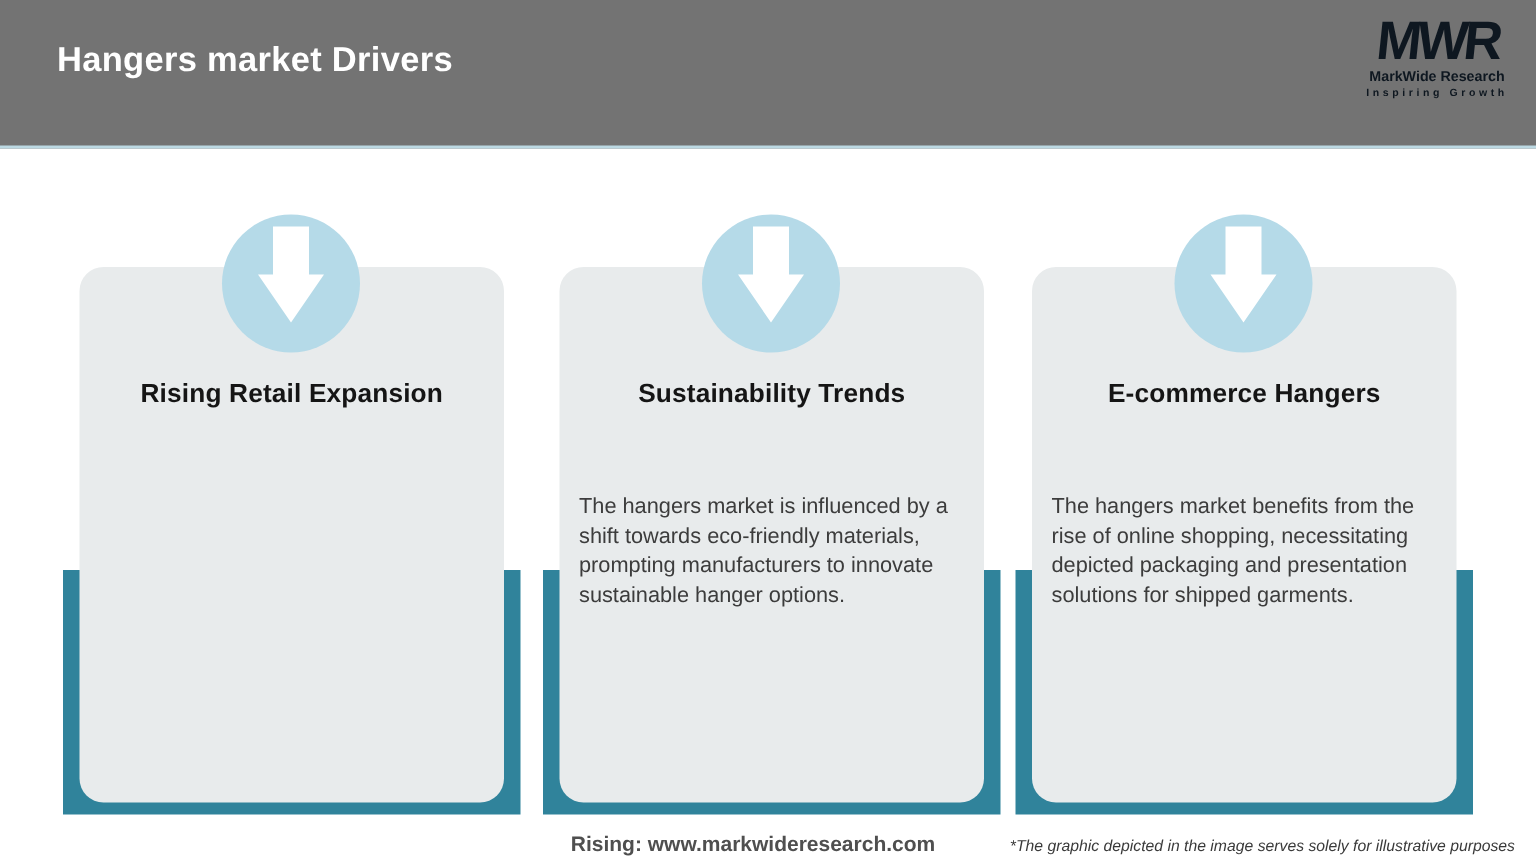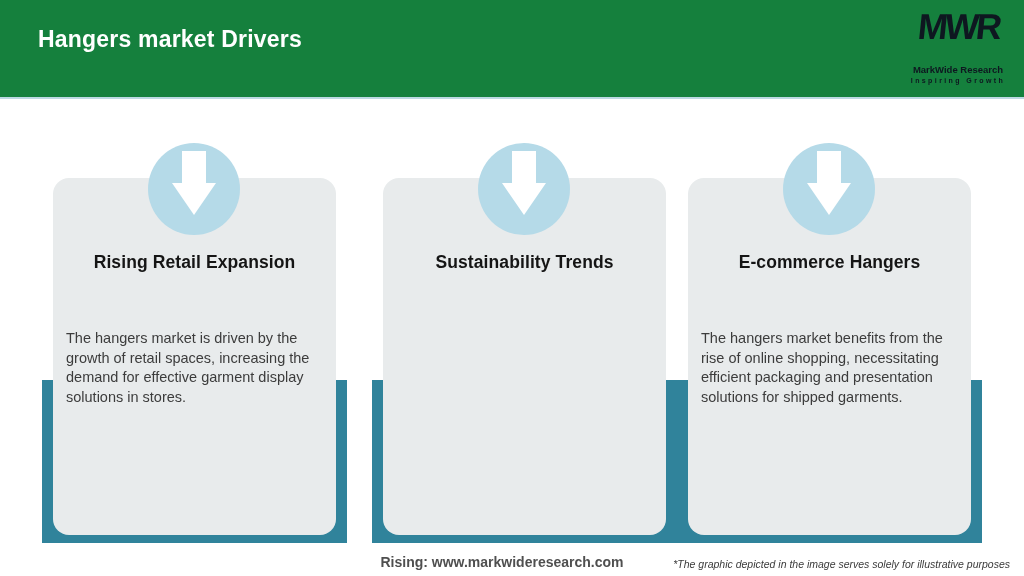--- a/index.html
+++ b/index.html
@@ -9,21 +9,21 @@
     background: #ffffff;
     position: relative;
     overflow: hidden;
   }
 
   
   .header {
     position: absolute;
     left: 0; top: 0;
     width: 1024px; height: 99px;
-    background: #15803d;
+    background: #737373;
     border-bottom: 2px solid #bcd9e3;
   }
   .header-title {
     position: absolute;
     left: 38px; top: 26px;
     color: #ffffff;
     font-size: 23px;
     font-weight: bold;
     letter-spacing: 0.2px;
   }
@@ -38,41 +38,41 @@
   .logo-monogram {
     font-size: 36px;
     font-weight: 900;
     letter-spacing: -3px;
     transform: skewX(-6deg);
     display: inline-block;
   }
   .logo-company {
     font-size: 9.5px;
     font-weight: bold;
-    margin-top: 20px;
+    margin-top: 2px;
     white-space: nowrap;
   }
   .logo-tagline {
     font-size: 7px;
     font-weight: bold;
     letter-spacing: 2.4px;
     margin-top: 2px;
     white-space: nowrap;
   }
 
   
   .group {
     position: absolute;
     top: 0;
     width: 305px;
     height: 576px;
     text-decoration: underline;
   }
   .group-1 { left: 42px; }
-  .group-2 { left: 372px; }
+  .group-2 { left: 362px; }
   .group-3 { left: 677px; }
 
   .band {
     position: absolute;
     left: 0; top: 380px;
     width: 305px; height: 163px;
     background: #30839B;
   }
   .card {
     position: absolute;
@@ -135,55 +135,55 @@
     <div class="logo-monogram">MWR</div>
     <div class="logo-company">MarkWide Research</div>
     <div class="logo-tagline">Inspiring Growth</div>
   </div>
 </div>
 
 <div class="group group-1">
   <div class="band"></div>
   <div class="card">
     <div class="card-title">Rising Retail Expansion</div>
-    <div class="card-body">The hangers market is driven by the
-growth of retail spaces, increasing the
-demand for effective garment display
-solutions in stores.</div>
   </div>
   <div class="circle">
     <span>
       <svg viewBox="0 0 92 92">
           <path d="M34 8 h24 v32 h10 L46 72 24 40 h10 Z" fill="#ffffff"></path>
         </svg>
     </span>
   </div>
 </div>
 
 <div class="group group-2">
   <div class="band"></div>
   <div class="card">
     <div class="card-title">Sustainability Trends</div>
+    <div class="card-body">The hangers market is influenced by a
+shift towards eco-friendly materials,
+prompting manufacturers to innovate
+sustainable hanger options.</div>
   </div>
   <div class="circle">
     <span>
       <svg viewBox="0 0 92 92">
           <path d="M34 8 h24 v32 h10 L46 72 24 40 h10 Z" fill="#ffffff"></path>
         </svg>
     </span>
   </div>
 </div>
 
 <div class="group group-3">
   <div class="band"></div>
   <div class="card">
     <div class="card-title">E-commerce Hangers</div>
     <div class="card-body">The hangers market benefits from the
 rise of online shopping, necessitating
-efficient packaging and presentation
+depicted packaging and presentation
 solutions for shipped garments.</div>
   </div>
   <div class="circle">
     <span>
       <svg viewBox="0 0 92 92">
           <path d="M34 8 h24 v32 h10 L46 72 24 40 h10 Z" fill="#ffffff"></path>
         </svg>
     </span>
   </div>
 </div>

